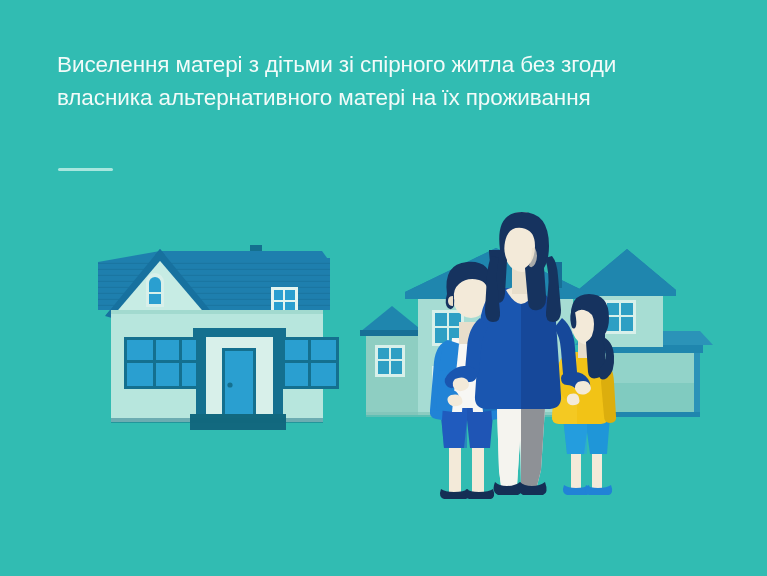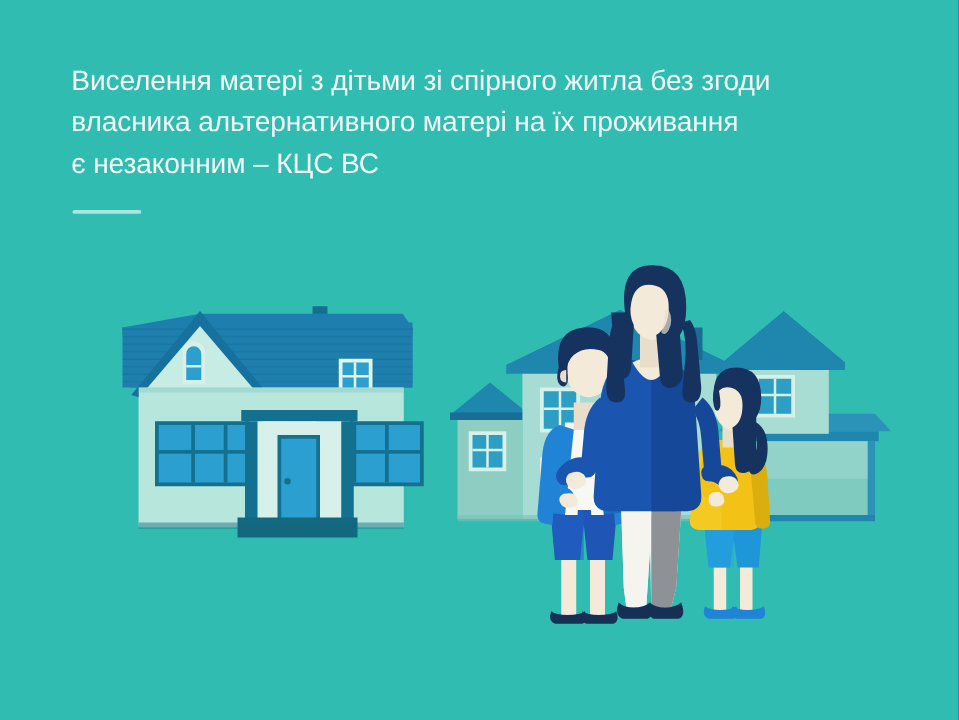--- a/index.html
+++ b/index.html
@@ -7,21 +7,21 @@
   html, body {
     width:767px; height:576px;
     overflow:hidden;
     font-family:"Liberation Sans", sans-serif;
   }
   body { background:#31bcb2; }
 
   .banner {
     position:relative;
     width:767px; height:576px;
-    background:#4c1d95;
+    background:#7f1d1d;
     overflow:hidden;
   }
 
   
   .headline-block {
     position:absolute;
     left:57px; top:48px;
     width:660px;
   }
   .headline-line {
@@ -306,17 +306,16 @@
           <path d="M535 248 q4 8 0 16 q-3 5 -6 2 q3 -8 3 -18 Z" fill="#e8decb" opacity="0.7"></path>
         </g>
 
       </g>
     </svg>
   </div>
 
   <div class="headline-block">
     <span class="headline-line">Виселення матері з дітьми зі спірного житла без згоди</span>
     <span class="headline-line">власника альтернативного матері на їх проживання</span>
-    <span class="headline-line">є незаконним – КЦС ВС</span>
   </div>
   <div class="headline-rule"></div>
 
 </div>
 
 </body></html>

